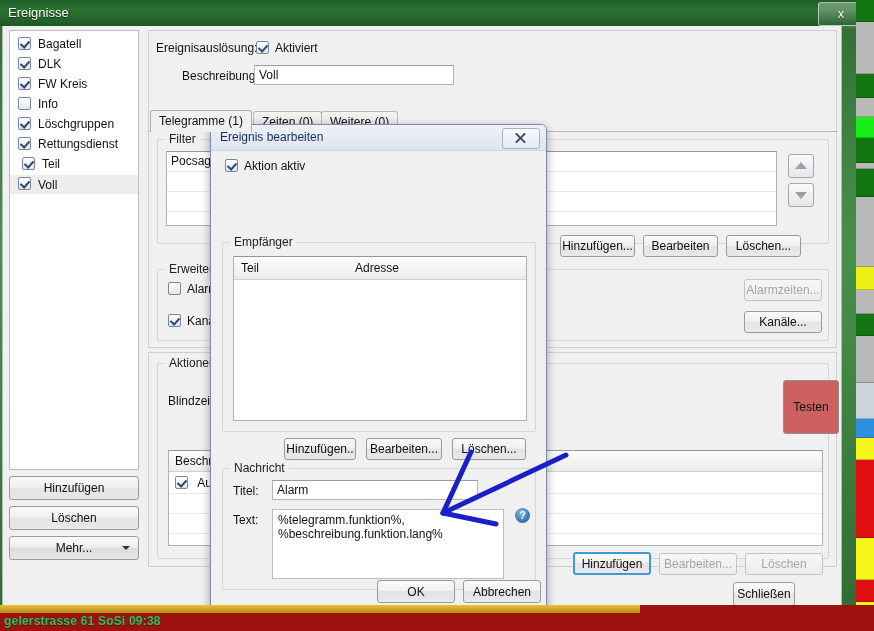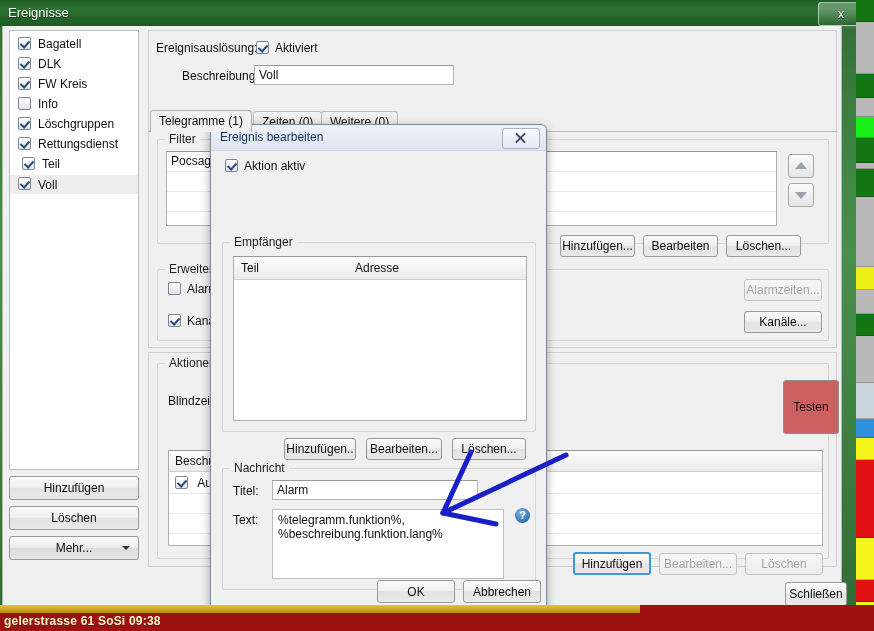--- a/index.html
+++ b/index.html
@@ -203,21 +203,21 @@
   .strip > div{width:100%;box-sizing:border-box;border-bottom:1px solid rgba(0,0,0,.22);}
 
   
   .statusbar{
     position:absolute;left:0;bottom:0;width:874px;height:26px;
     background:#9e1111;overflow:hidden;
   }
   .statusbar .gold{position:absolute;left:0;top:0;width:640px;height:8px;
     background:linear-gradient(180deg,#e8c33a,#b98b12);}
   .statusbar .txt{
-    position:absolute;left:4px;top:9px;font-size:12px;font-weight:bold;color:#fef9c3;
+    position:absolute;left:4px;top:9px;font-size:12px;font-weight:bold;color:#22c55e;
     text-shadow:0 1px 0 rgba(0,0,0,.4);letter-spacing:.2px;
   }
 
   
   .annot{position:absolute;left:0;top:0;width:874px;height:631px;pointer-events:none;}
 </style>
 </head>
 <body>
 
 <div id="screen">
@@ -344,21 +344,21 @@
           <div class="listrow"></div>
           <div class="listrow"></div>
         </div>
 
         <div class="btn default" style="left:415px;top:188px;width:78px;height:23px;">Hinzufügen</div>
         <div class="btn disabled" style="left:501px;top:189px;width:78px;height:22px;">Bearbeiten...</div>
         <div class="btn disabled" style="left:587px;top:189px;width:78px;height:22px;">Löschen</div>
       </div>
     </div>
 
-    <div class="btn" style="left:782px;top:556px;width:62px;height:24px;">Schließen</div>
+    <div class="btn" style="left:730px;top:556px;width:62px;height:24px;">Schließen</div>
   </div>
 
   <div class="dialog">
     <div class="dlg-title">
       <span>Ereignis bearbeiten</span>
       <div class="dlg-close"></div>
     </div>
 
     <div class="cbx checked" style="left:14px;top:34px;"></div>
     <div class="lbl" style="left:33px;top:34px;">Aktion aktiv</div>

